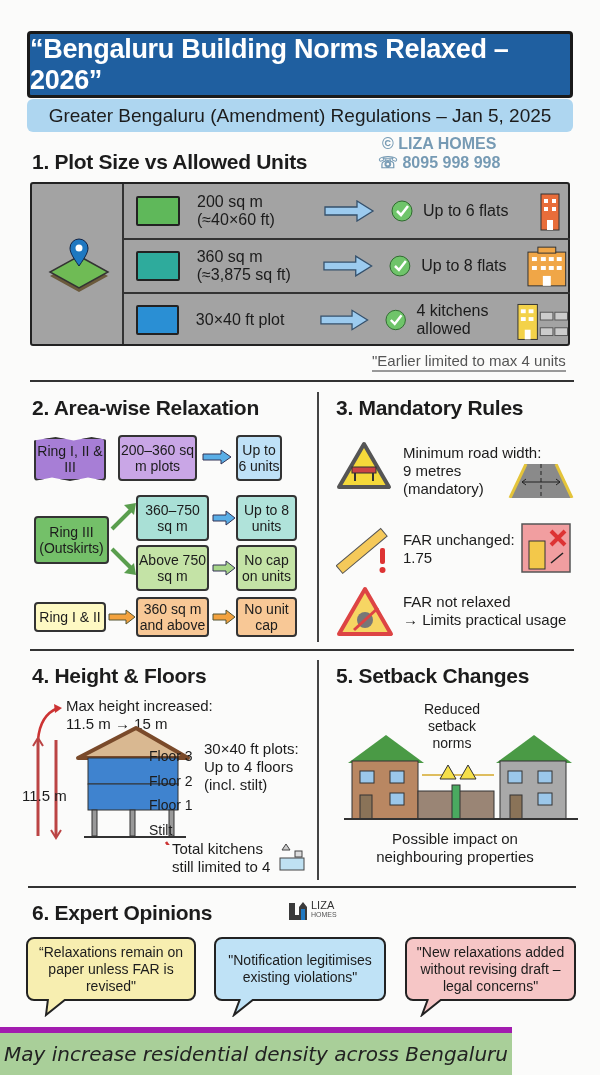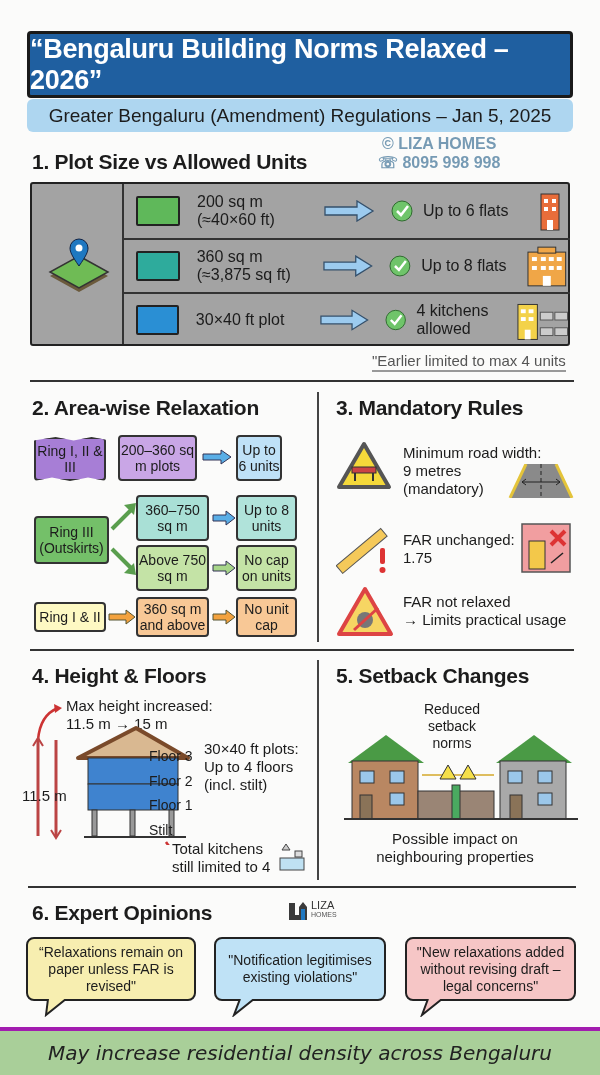--- a/index.html
+++ b/index.html
@@ -18,21 +18,21 @@
 .rtxt{margin-left:17px;width:118px;font-size:16px;line-height:18px}
 .arrow{width:52px;height:22px;margin-left:8px}
 .check{width:22px;height:22px;margin-left:16px}
 .res{margin-left:10px;font-size:16px;width:100px;line-height:18px}
 .note{left:372px;top:352px;font-size:15px;color:#555;border-bottom:2px solid #999;padding-bottom:1px}
 .hr{height:2px;background:#333}
 .vr{width:2px;background:#444}
 .pill{position:absolute;border:2px solid #333;border-radius:4px;font-size:14px;line-height:16px;text-align:center;display:flex;align-items:center;justify-content:center}
 .txt{position:absolute;font-size:15px;line-height:18px}
 .bubble{position:absolute;top:937px;height:64px;border:2px solid #222;border-radius:8px;font-size:14px;line-height:17px;text-align:center;display:flex;align-items:center;justify-content:center;padding:0 4px}
-.footer{left:0;top:1027px;width:600px;height:48px;background:#a9cf99;border-top:4px solid #a21caf;display:flex;align-items:center;justify-content:center;font-size:20px;font-style:italic;font-family:"DejaVu Sans",sans-serif;color:#222}
+.footer{left:0;top:1027px;width:512px;height:48px;background:#a9cf99;border-top:6px solid #a21caf;display:flex;align-items:center;justify-content:center;font-size:20px;font-style:italic;font-family:"DejaVu Sans",sans-serif;color:#222}
 </style>
 </head>
 <body>
 
 <div class="abs title-bar">“Bengaluru Building Norms Relaxed – 2026”</div>
 <div class="abs subtitle">Greater Bengaluru (Amendment) Regulations – Jan 5, 2025</div>
 <div class="abs wm">
   <div>© LIZA HOMES</div>
   <div>☏ 8095 998 998</div>
 </div>

